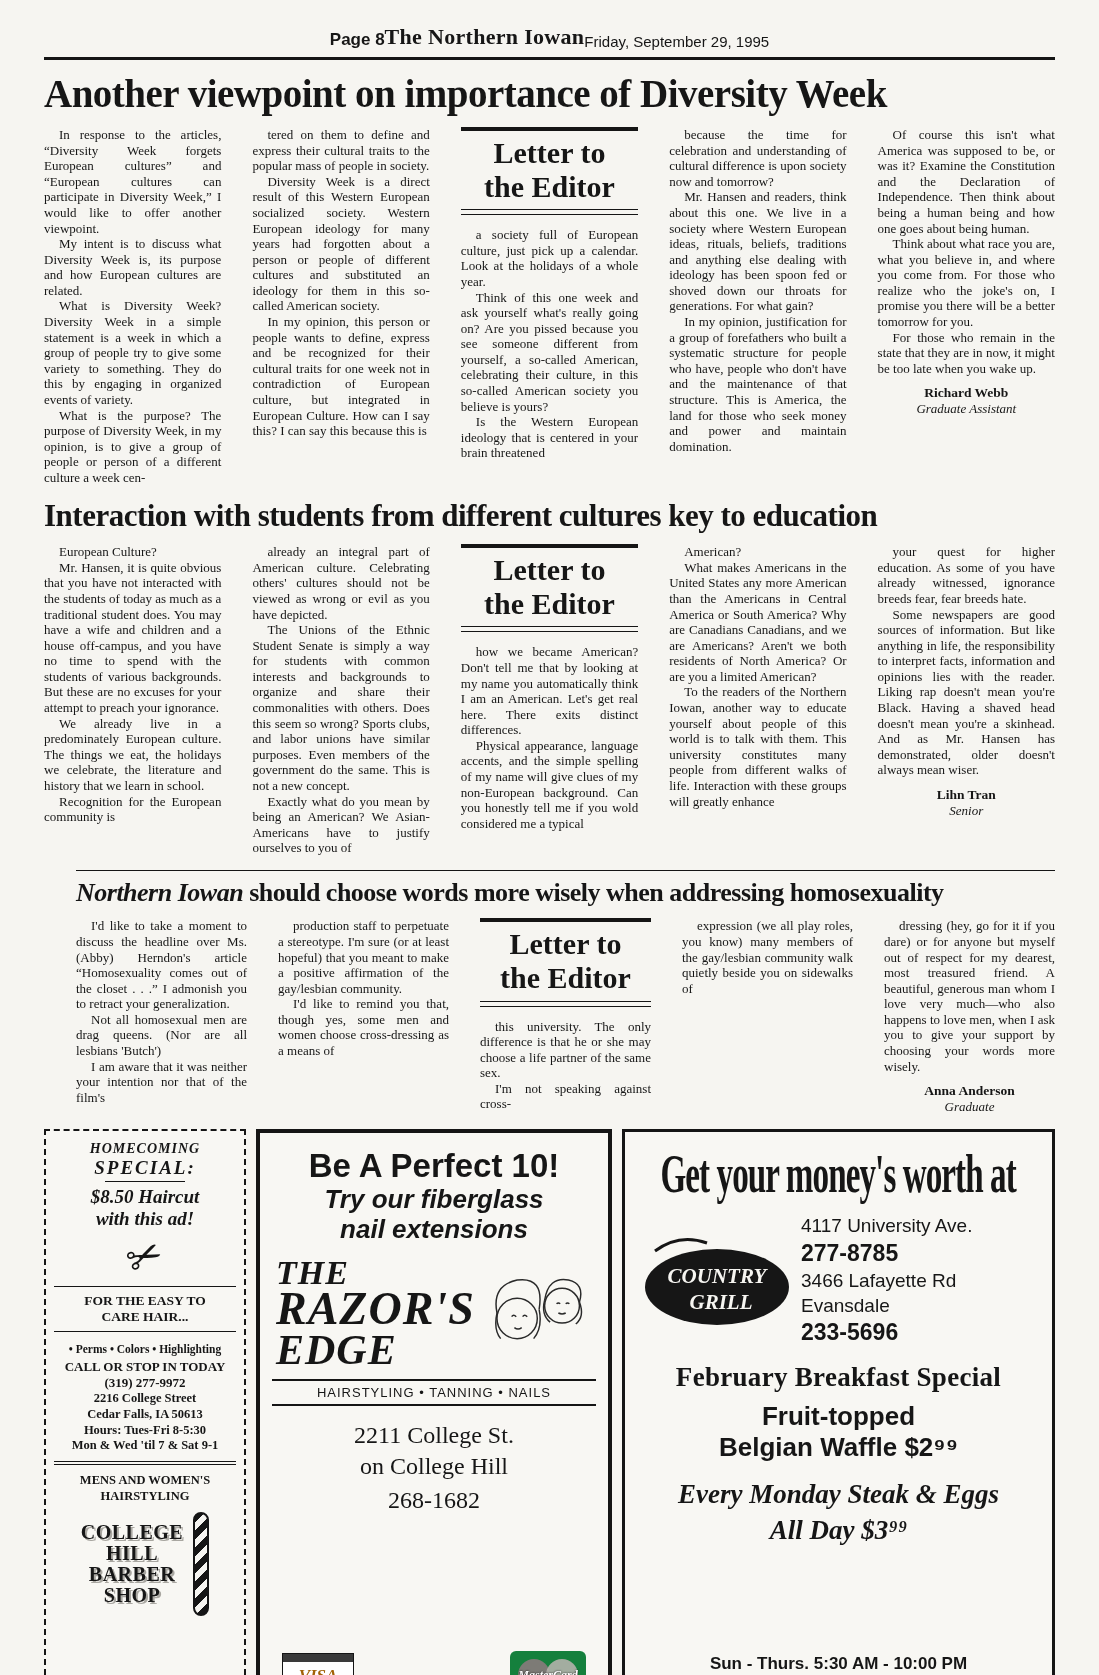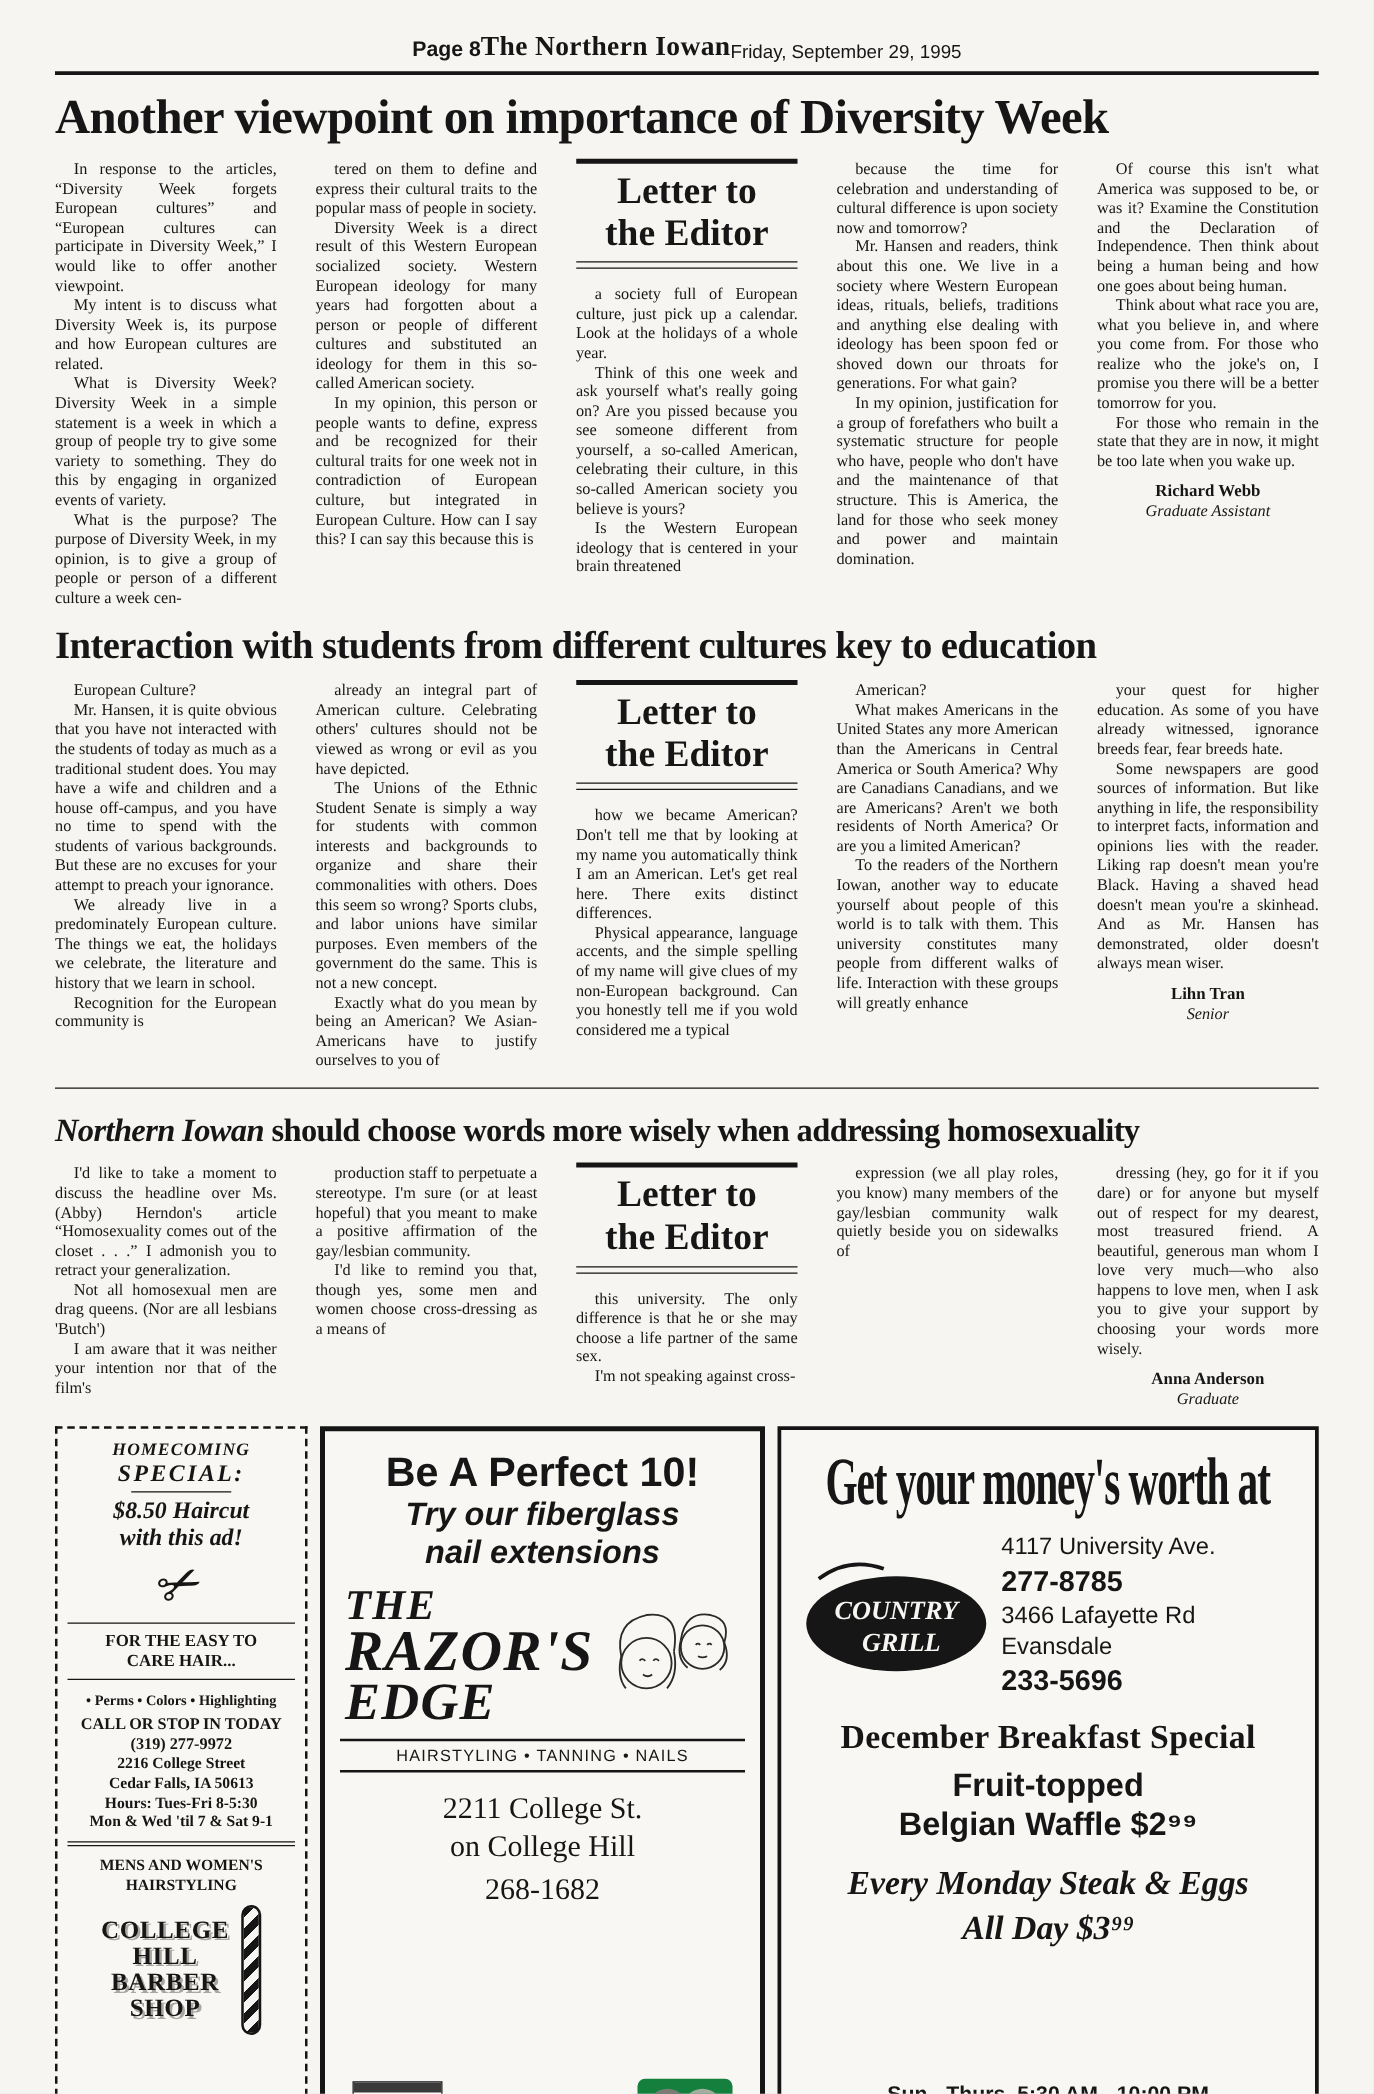--- a/index.html
+++ b/index.html
@@ -14,21 +14,21 @@
   .folio-left  { font-family:"Liberation Sans", sans-serif; font-weight:bold; font-size:17px; }
   .folio-center{ font-weight:bold; font-size:22px; letter-spacing:.3px; }
   .folio-right { font-family:"Liberation Sans", sans-serif; font-size:15px; }
 
   
   .article { margin-top:14px; }
   .headline { font-weight:bold; letter-spacing:-.5px; margin-bottom:12px; line-height:1.05; }
   .h1 { font-size:39px; }
   .h2 { font-size:31px; }
   .h3 { font-size:26px; }
-  .article-3 { border-top:1.5px solid #151515; padding-top:20px; }
+  .article-3 { border-top:1.5px solid #151515; padding-top:8px;margin-left:32px; }
   .cols { display:grid; grid-template-columns:repeat(5,1fr); column-gap:31px; }
   .col {}
   .para { font-size:13px; line-height:1.2; text-align:justify; text-indent:15px; }
   .sig { margin-top:9px; text-align:center; }
   .sig-name  { font-weight:bold; font-size:13.5px; }
   .sig-title { font-style:italic; font-size:13px; }
   .hl-italic { font-style:italic; }
 
   
   .letterbox { margin:0 0 12px; text-align:center; }
@@ -325,21 +325,21 @@
           <text x="84" y="78" fill="#f6f5f1" font-family="Liberation Serif, serif" font-size="21" font-style="italic" font-weight="bold" text-anchor="middle">GRILL</text>
         </svg>
         <div class="grill-addr">
           <div>4117 University Ave.</div>
           <div class="ph">277-8785</div>
           <div>3466 Lafayette Rd</div>
           <div>Evansdale</div>
           <div class="ph">233-5696</div>
         </div>
       </div>
-      <div class="breakfast">December Breakfast Special</div>
+      <div class="breakfast">February Breakfast Special</div>
       <div class="waffle-block">
         <div class="waffle">Fruit-topped</div>
         <div class="waffle">Belgian Waffle $2⁹⁹</div>
       </div>
       <div class="monday-block">
         <div class="monday">Every Monday Steak &amp; Eggs</div>
         <div class="monday">All Day $3⁹⁹</div>
       </div>
       <div class="g-hours-block">
         <div class="g-hours">Sun - Thurs. 5:30 AM - 10:00 PM</div>

